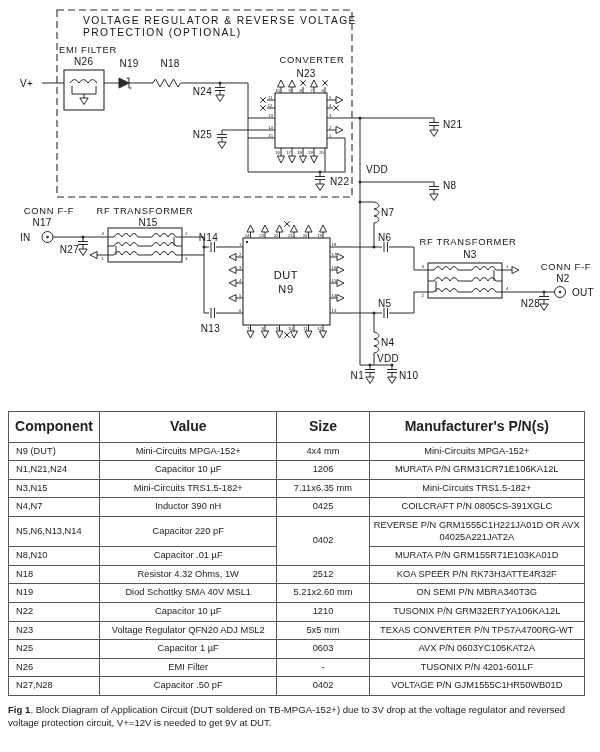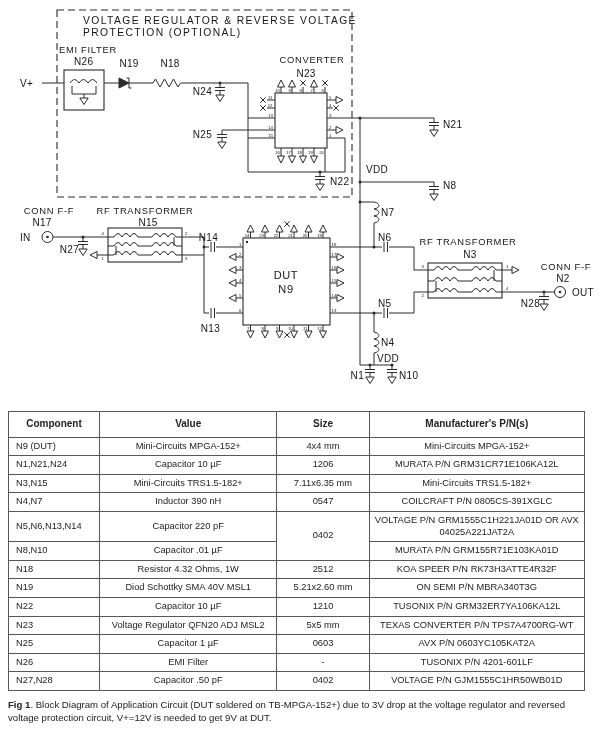--- a/index.html
+++ b/index.html
@@ -16,21 +16,21 @@
   svg .sub{font-size:9.4px;letter-spacing:0.7px}
   svg .lbl{font-size:10px;letter-spacing:0.3px}
   svg .big{font-size:11px;letter-spacing:0.6px}
   svg .pin{font-size:4.3px}
   .am{text-anchor:middle}.ae{text-anchor:end}
   
   table.tbl{border-collapse:collapse;width:577px;margin:5px 0 0 8px;table-layout:fixed;
     font-size:9.3px;color:#222;border:1px solid #4a4a4a}
   .tbl th,.tbl td{border:1px solid #585858;padding:3px 0;text-align:center;vertical-align:middle;
     line-height:1.25;overflow:hidden}
-  .tbl th{font-weight:bold;padding:6px 4px;font-size:10px}
+  .tbl th{font-weight:bold;padding:6px 4px;font-size:14px}
   .tbl td.comp{text-align:left;padding-left:7px}
   .caption{margin:7px 10px 0 8px;font-size:9.6px;line-height:1.4;color:#222;width:578px}
   .caption .fig{font-weight:bold}
 </style>
 </head>
 <body>
 
 <svg width="600" height="406" viewBox="0 0 600 406">
   <defs>
     <g id="arr">
@@ -364,28 +364,28 @@
       </tr>
     <tr>
         <td class="comp">N3,N15</td>
         <td>Mini-Circuits TRS1.5-182+</td>
         <td>7.11x6.35 mm</td>
         <td>Mini-Circuits TRS1.5-182+</td>
       </tr>
     <tr>
         <td class="comp">N4,N7</td>
         <td>Inductor 390 nH</td>
-        <td>0547</td>
+        <td>0425</td>
         <td>COILCRAFT P/N 0805CS-391XGLC</td>
       </tr>
     <tr>
         <td class="comp">N5,N6,N13,N14</td>
         <td>Capacitor 220 pF</td>
         <td rowspan="2">0402</td>
-        <td>VOLTAGE P/N GRM1555C1H221JA01D OR AVX 04025A221JAT2A</td>
+        <td>REVERSE P/N GRM1555C1H221JA01D OR AVX 04025A221JAT2A</td>
       </tr>
     <tr>
         <td class="comp">N8,N10</td>
         <td>Capacitor .01 µF</td>
         <td>MURATA P/N GRM155R71E103KA01D</td>
       </tr>
     <tr>
         <td class="comp">N18</td>
         <td>Resistor 4.32 Ohms, 1W</td>
         <td>2512</td>

